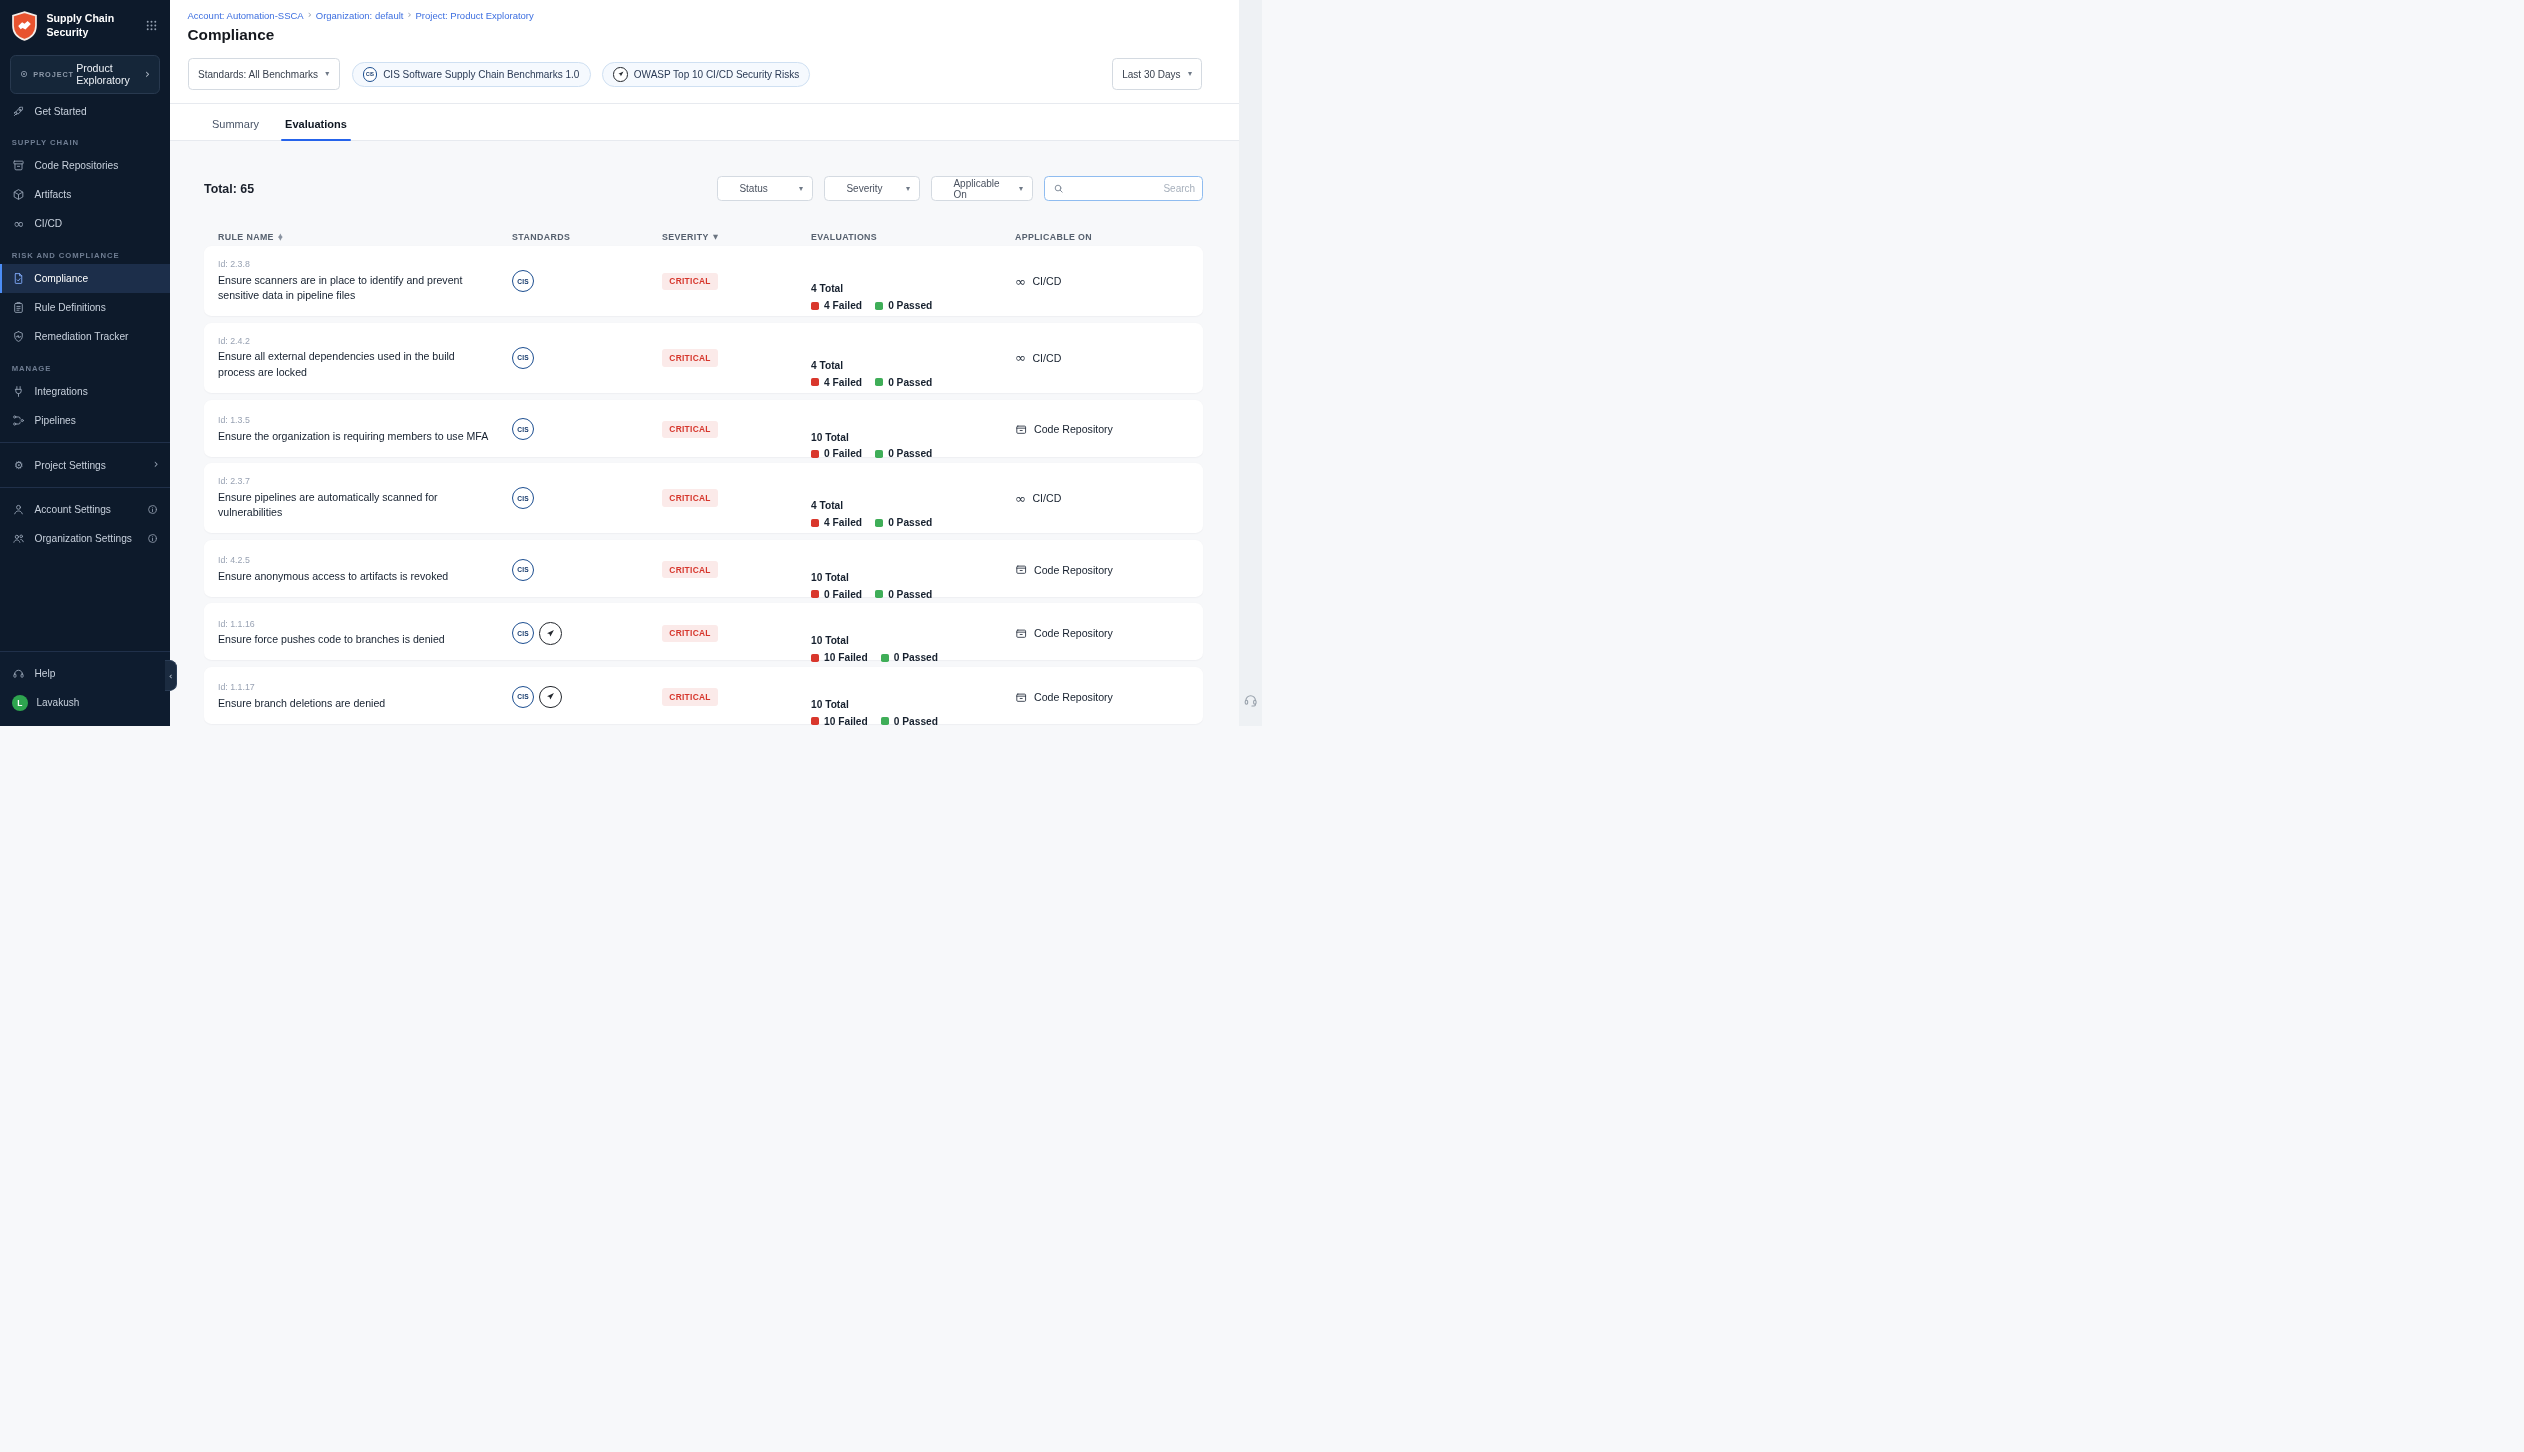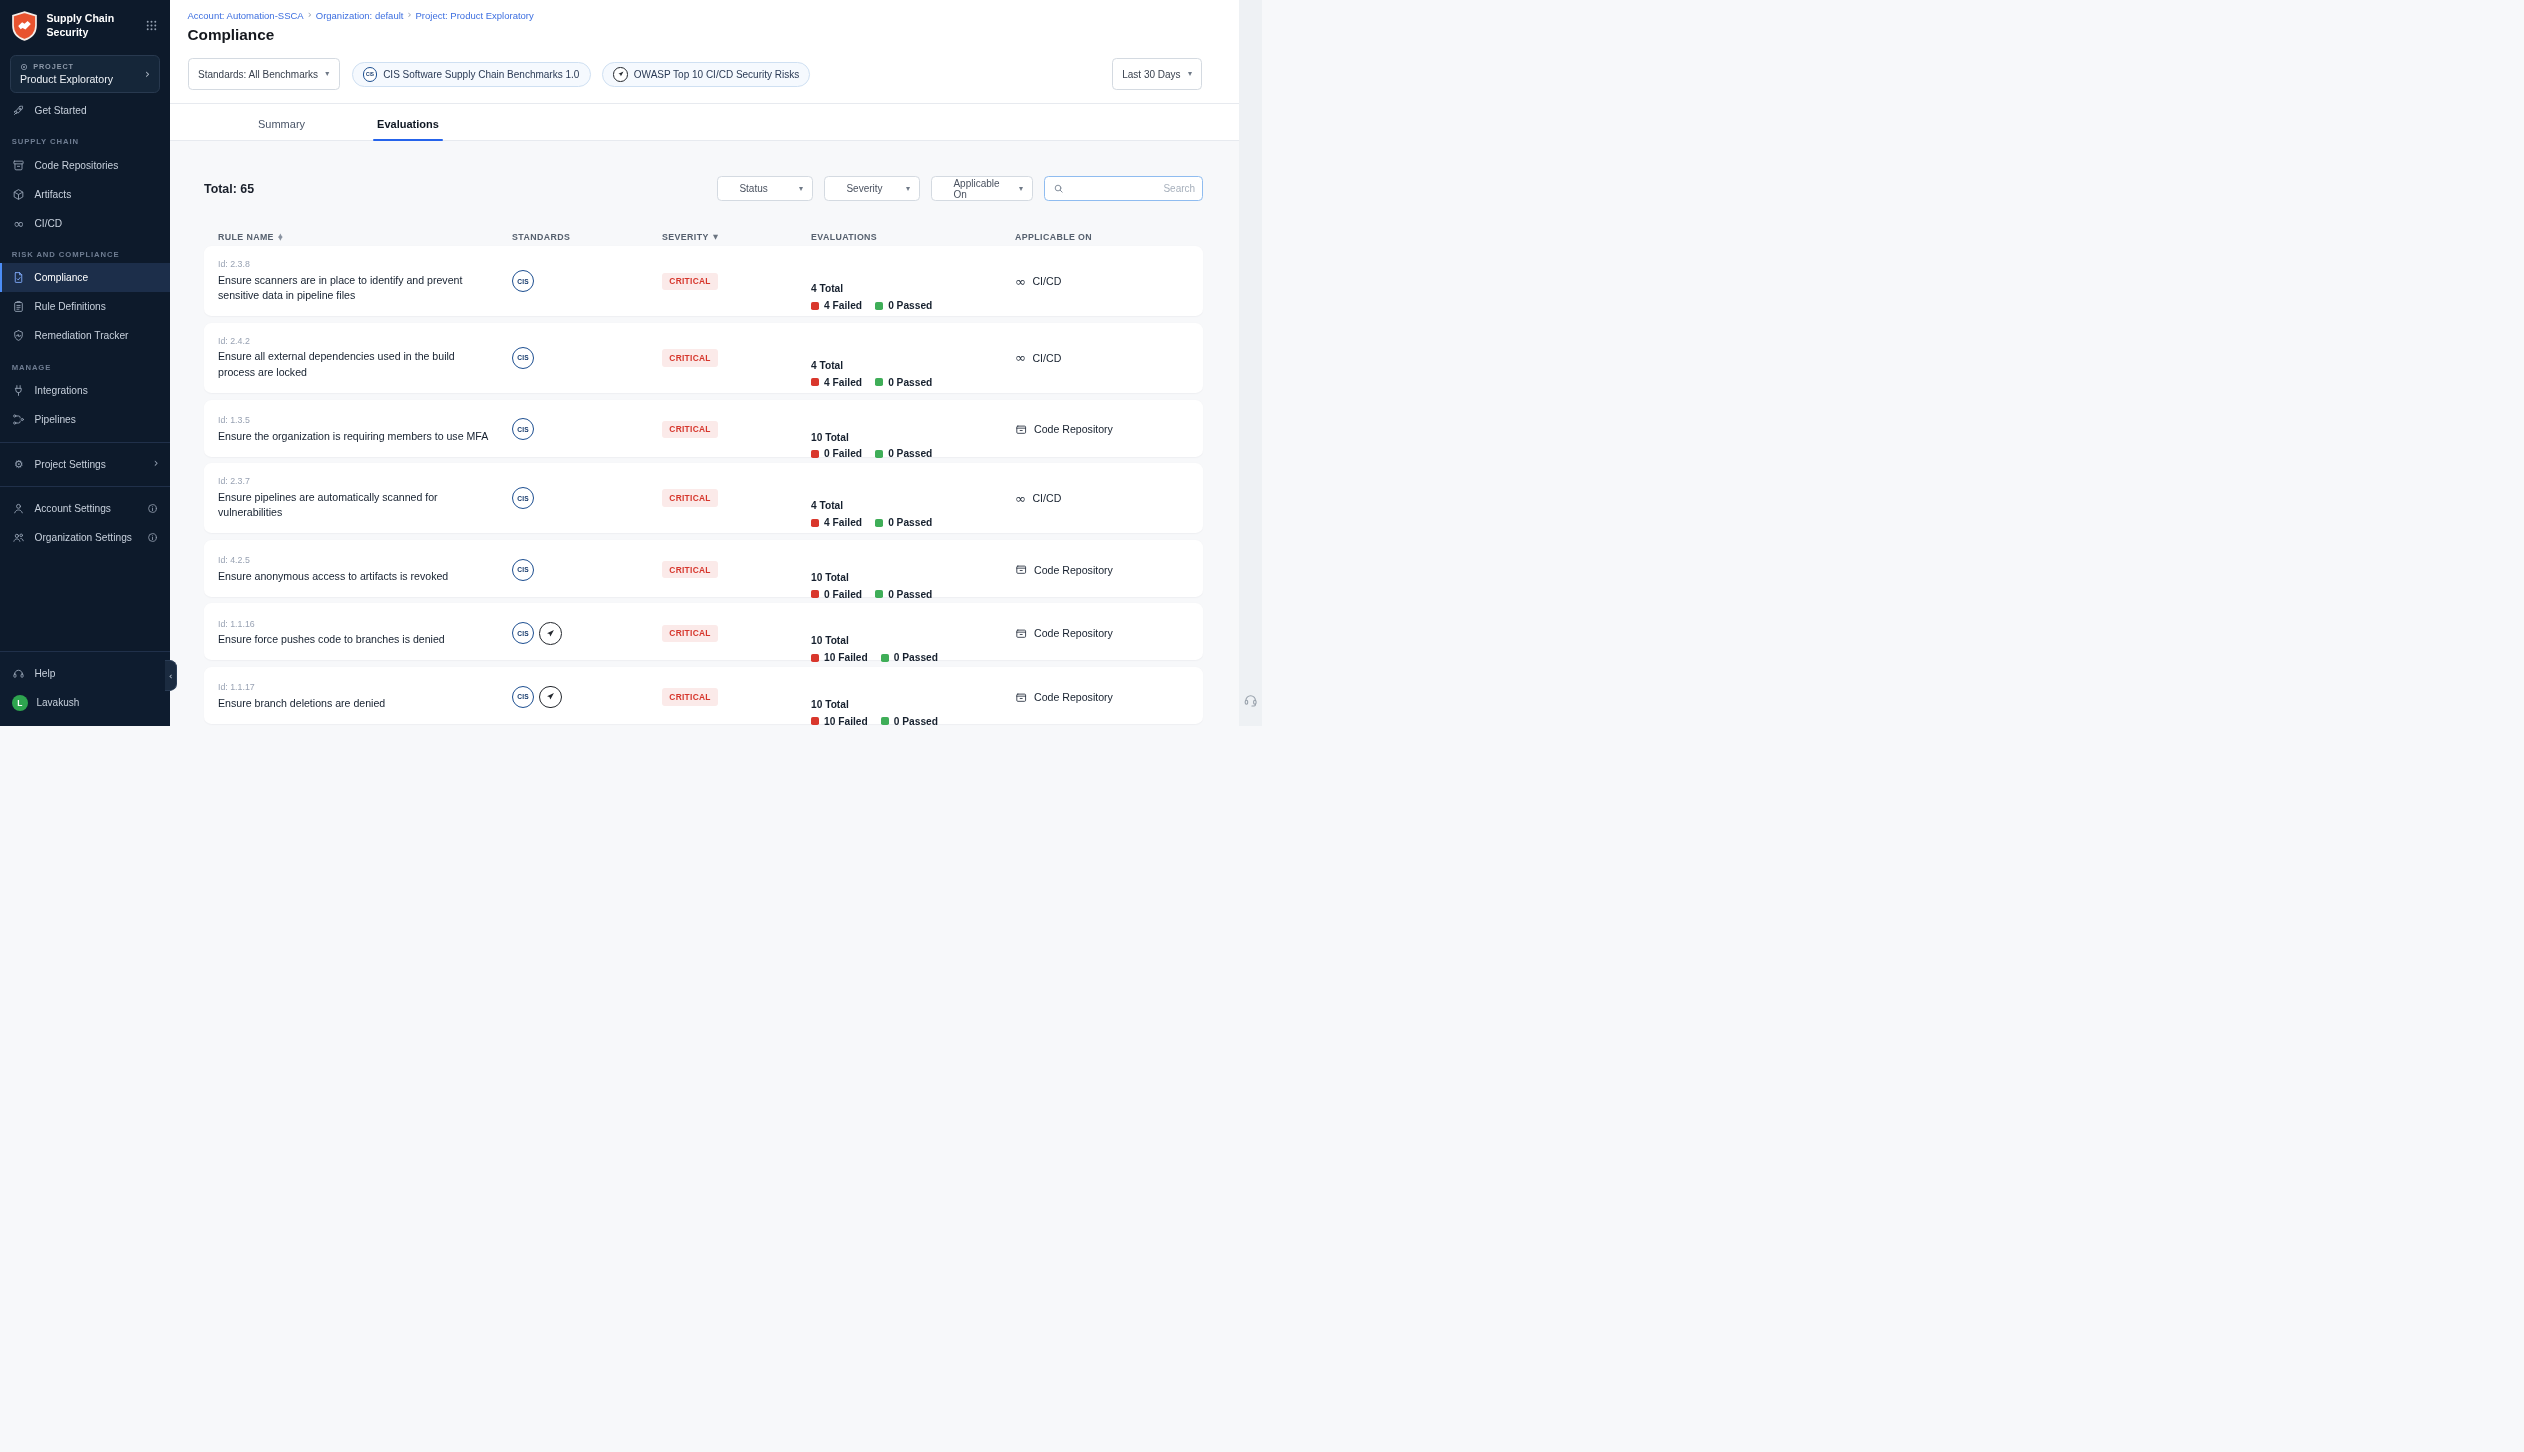--- a/index.html
+++ b/index.html
@@ -9,21 +9,21 @@
   .glyph { font-family:"DejaVu Sans",sans-serif; line-height:1; }
 
   
   .sidebar { width:170px; flex-shrink:0; background:#0D1A2B; color:#C7D0DC;
     display:flex; flex-direction:column; font-size:10.2px; position:relative; z-index:2; }
   .logo-row { display:flex; align-items:center; gap:7.3px; padding:9.5px 11.7px 5.8px 10.2px; }
   .logo-title { font-weight:bold; font-size:10.6px; color:#fff; line-height:1.28; }
   .apps-btn { margin-left:auto; color:#95A1B2; cursor:pointer; display:flex; }
   .project-card { margin:7.3px 10.2px 2.9px; background:#152639; border:0.7px solid #28394F;
     border-radius:5.8px; padding:6.6px 8.8px; display:flex; align-items:center; cursor:pointer; }
-  .project-info { display:flex; flex-direction:column; gap:2.2px; }
+  .project-info { display:flex; flex-direction:row; gap:2.2px; }
   .project-label { display:flex; align-items:center; gap:4.4px; font-size:7.3px;
     letter-spacing:0.9px; color:#8D99A9; font-weight:bold; }
   .project-name { font-size:10.6px; color:#EDF1F6; }
   .project-chevron { margin-left:auto; color:#AAB4C2; font-size:12.4px; }
   .nav-item { display:flex; align-items:center; gap:8.8px; height:29px; padding:0 11.7px;
     cursor:pointer; color:#C7D0DC; }
   .ni { width:14px; height:14px; color:#94A1B3; flex-shrink:0; display:inline-flex;
     align-items:center; justify-content:center; }
   .nav-item.active { background:#1C2E4A; border-left:2.2px solid #4C8DF6; padding-left:9.5px; color:#FFF; }
   .nav-item.active .ni { color:#7FA9F9; }
@@ -60,21 +60,21 @@
     color:#14386B; font-size:4.7px; font-weight:bold; display:inline-flex; align-items:center;
     justify-content:center; background:#fff; flex-shrink:0; letter-spacing:0.1px; }
   .cis-circle.lg { width:22px; height:22px; font-size:6.6px; border-width:1.5px; }
   .owasp-circle { width:14.6px; height:14.6px; border:1.2px solid #23272D; border-radius:50%;
     color:#23272D; display:inline-flex; align-items:center; justify-content:center;
     background:#fff; flex-shrink:0; }
   .owasp-circle.lg { width:22.6px; height:22.6px; border-width:1.5px; }
 
   .tabs-row { height:37px; background:#fff; border-bottom:0.7px solid #E7EAEF; display:flex;
     align-items:flex-end; padding-left:42px; gap:26px; }
-  .tab { padding-bottom:10.2px; font-size:11px; color:#4A5568; cursor:pointer; position:relative;margin-left:46px; }
+  .tab { padding-bottom:10.2px; font-size:11px; color:#4A5568; cursor:pointer; position:relative; }
   .tab.active { color:#0F1722; font-weight:bold; }
   .tab.active::after { content:""; position:absolute; left:-4.4px; right:-4.4px; bottom:-0.7px;
     height:2.2px; background:#2563EB; border-radius:1.5px; }
 
   .content { flex:1; background:#F7F8FA; padding:0 36px 0 34px; overflow:hidden; }
   .filter-bar { margin-top:35px; display:flex; align-items:center; }
   .total { font-size:12.4px; font-weight:bold; color:#1A202B; }
   .filter-group { margin-left:auto; display:flex; gap:11px; }
   .dd.sm { height:25px; color:#4A5260; justify-content:space-between;padding-left:21px; }
   .w131 { width:96px; } .w139 { width:102px; }

